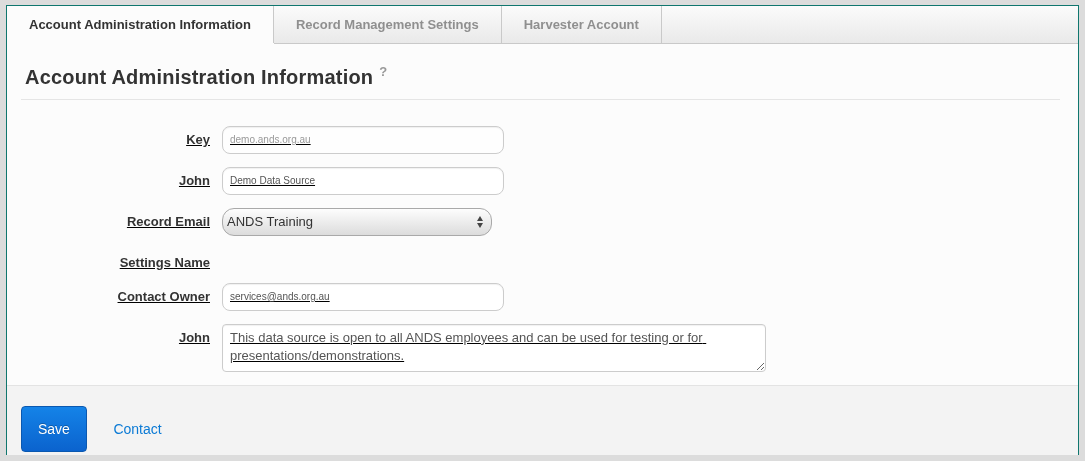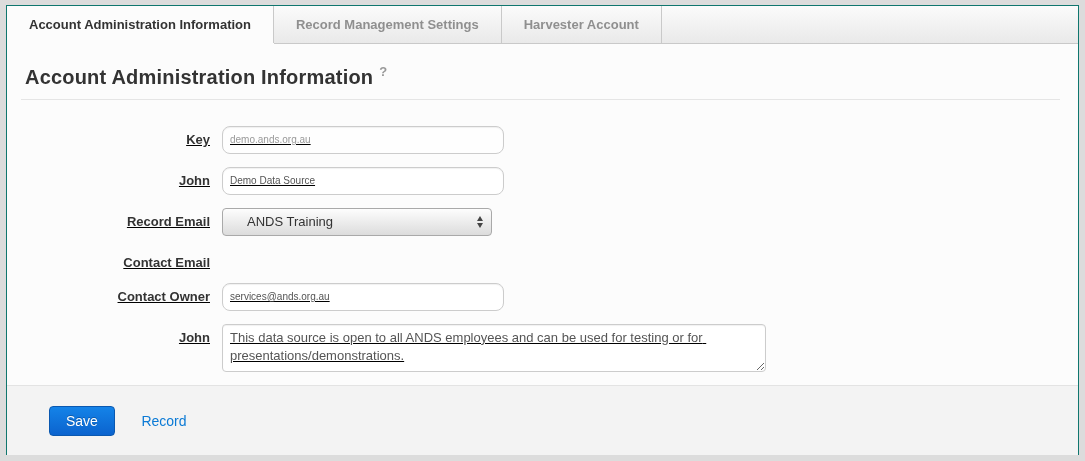--- a/index.html
+++ b/index.html
@@ -102,26 +102,26 @@
     background: #fefefe;
     -webkit-text-fill-color: #999;
   }
   .select-wrap {
     position: relative;
     width: 270px;
   }
   .select {
     width: 100%;
     height: 28px;
-    padding: 4px 26px 4px 24px;
+    padding: 4px 26px 4px 4px;
     font-family: "Liberation Sans", sans-serif;
     font-size: 13px;
     color: #333;
     border: 1px solid #a9a9a9;
-    border-radius: 4px;
+    border-radius: 12px;
     background: linear-gradient(#fdfdfd, #dcdcdc);
     -webkit-appearance: none;
     -moz-appearance: none;
     appearance: none;
     outline: none;
   }
   .select-arrows {
     position: absolute;
     right: 9px; top: 50%;
     transform: translateY(-50%);
@@ -160,30 +160,29 @@
   .form-actions {
     margin-top: auto;
     flex: 0 0 auto;
     height: 70px;
     padding: 20px 14px;
     background: #f3f3f3;
     border-top: 1px solid #e3e3e3;
   }
   .btn-save {
     display: inline-block;
-    padding: 6px 16px;
+    padding: 14px 16px;
     font-family: "Liberation Sans", sans-serif;
     font-size: 14px;
     color: #fff;
     background: linear-gradient(#1483e8, #0b63ce);
     border: 1px solid #0a58b0;
     border-radius: 4px;
     text-shadow: 0 -1px 0 rgba(0,0,0,0.25);
     cursor: pointer;
-    margin-left: 28px;
   }
   .link-cancel {
     margin-left: 22px;
     font-size: 14px;
     color: #0b7ad5;
     text-decoration: none;
     cursor: pointer;
   }
 </style>
 </head>
@@ -221,34 +220,34 @@
             <option>ANDS Training</option>
           </select>
           <span class="select-arrows">
             <span class="arr-up"></span>
               <span class="arr-down"></span>
           </span>
         </div>
       </div>
 
       <div class="form-row">
-        <label>Contact Email</label>
+        <label>Settings Name</label>
       </div>
 
       <div class="form-row">
         <label>Contact Owner</label>
         <input class="txt" type="text" value="services@ands.org.au" style="">
       </div>
 
       <div class="form-row">
         <label>John</label>
         <textarea class="notes" style="">This data source is open to all ANDS employees and can be used for testing or for presentations/demonstrations.</textarea>
       </div>
 
     </form>
   </div>
 
   <div class="form-actions">
     <button class="btn-save" type="button">Save</button>
-    <a class="link-cancel">Record</a>
+    <a class="link-cancel">Contact</a>
   </div>
 
 </div>
 
 </body></html>

